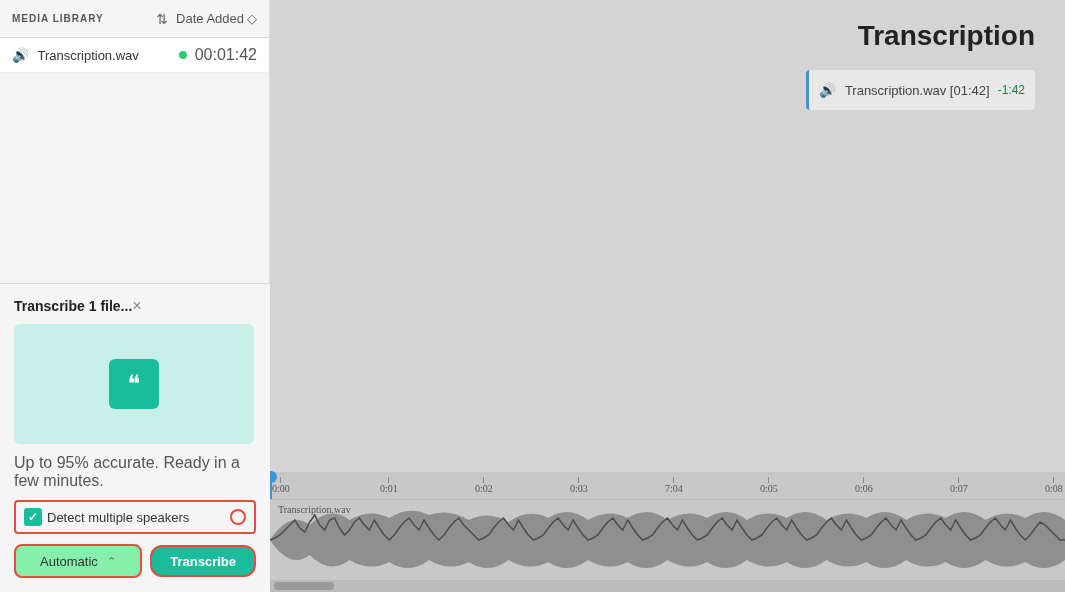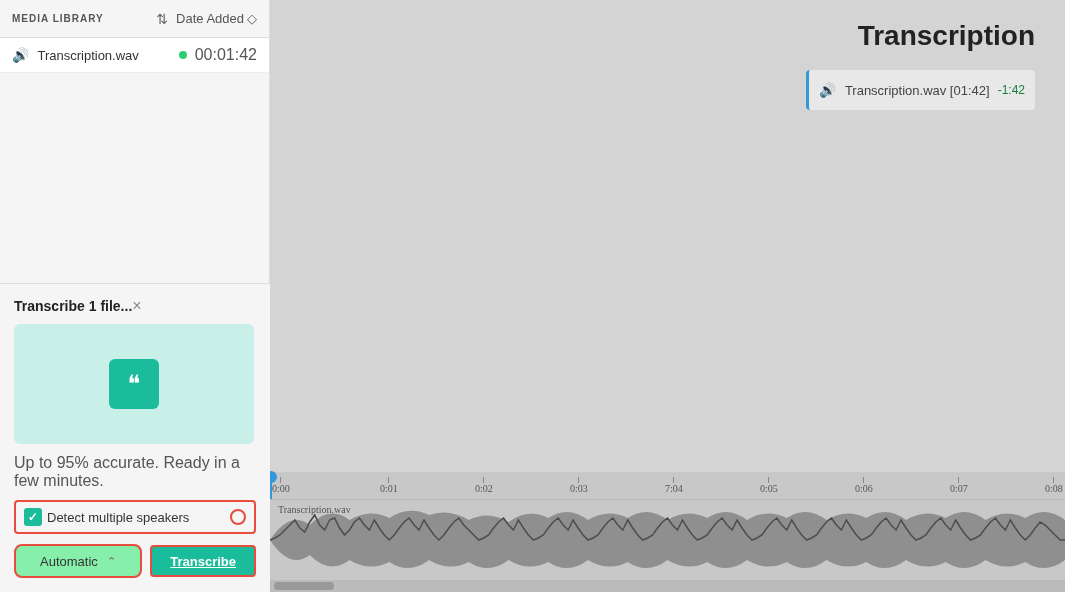--- a/index.html
+++ b/index.html
@@ -220,28 +220,27 @@
 
     .automatic-select .select-arrow {
       font-size: 11px;
       color: #666;
     }
 
     .transcribe-btn {
       background: #1abc9c;
       color: white;
       border: none;
-      border-radius: 4px;
+      border-radius: 12px;
       padding: 0 18px;
       height: 32px;
       font-size: 13px;
       font-weight: 600;
       cursor: pointer;
       border: 2px solid #e74c3c;
-      text-decoration: underline;
     }
 
     
     .main-content {
       flex: 1;
       background: #d4d4d4;
       display: flex;
       flex-direction: column;
       position: relative;
       overflow: hidden;

